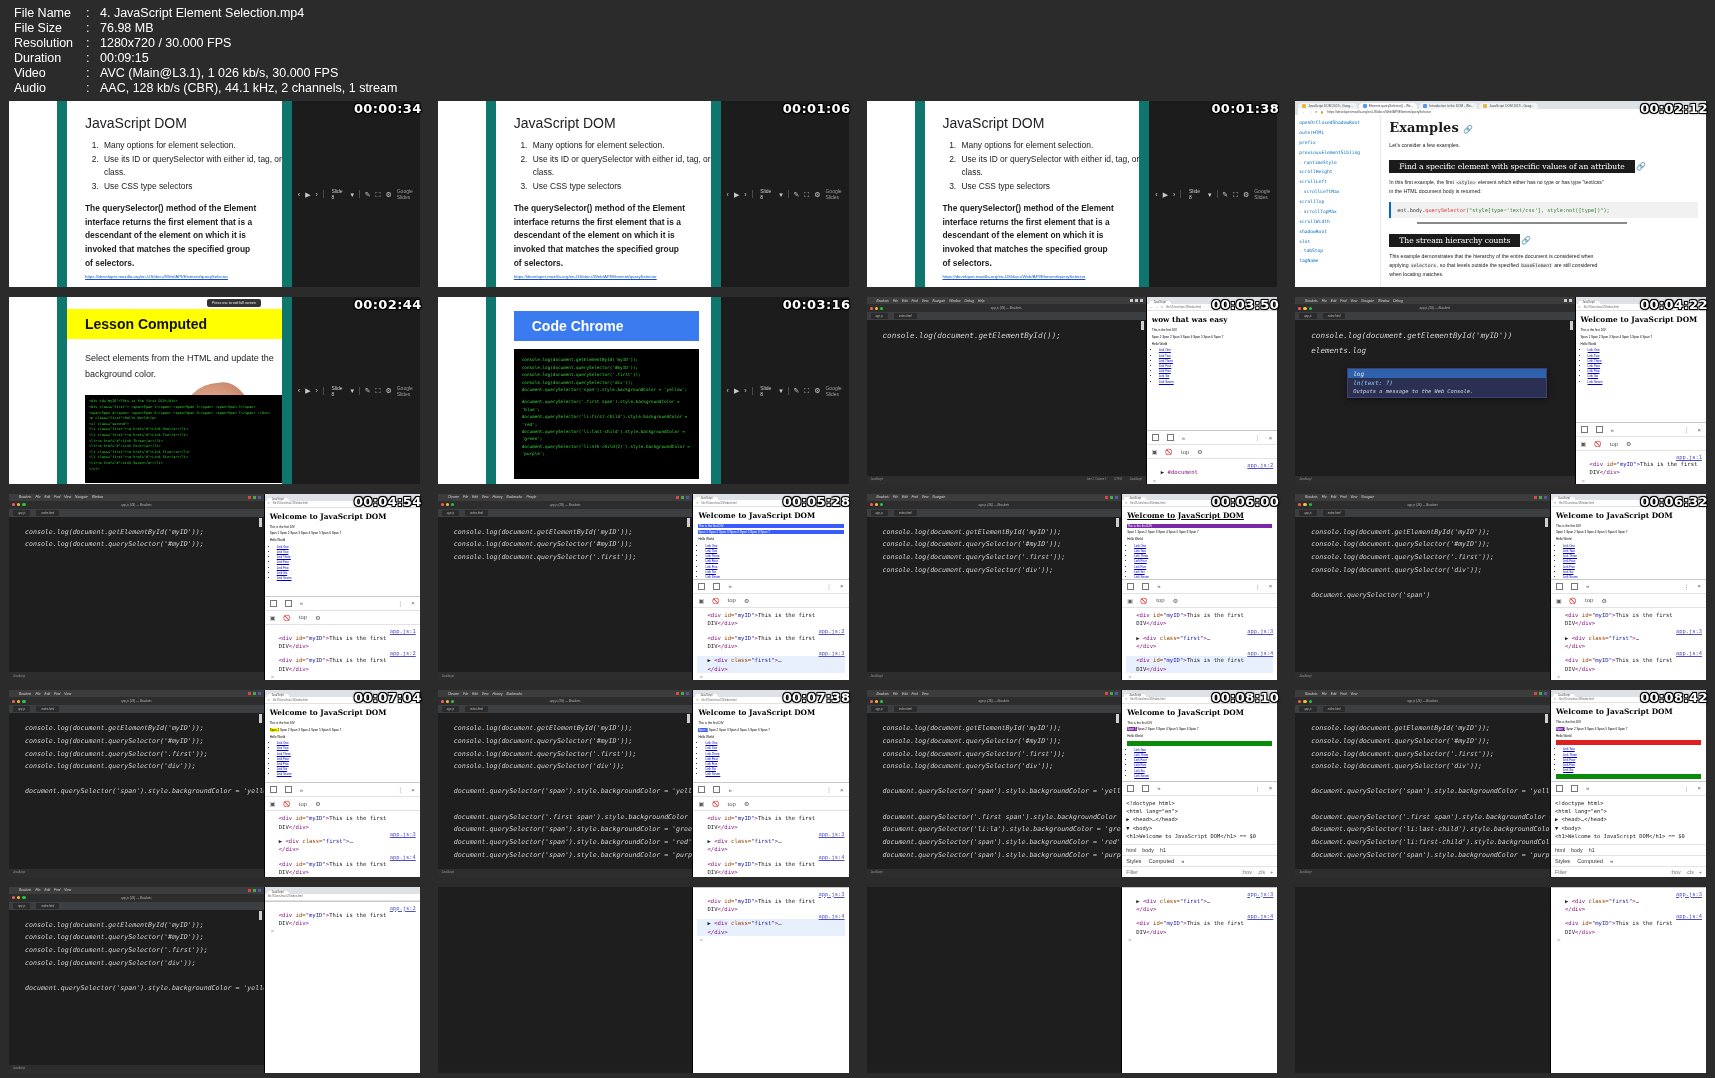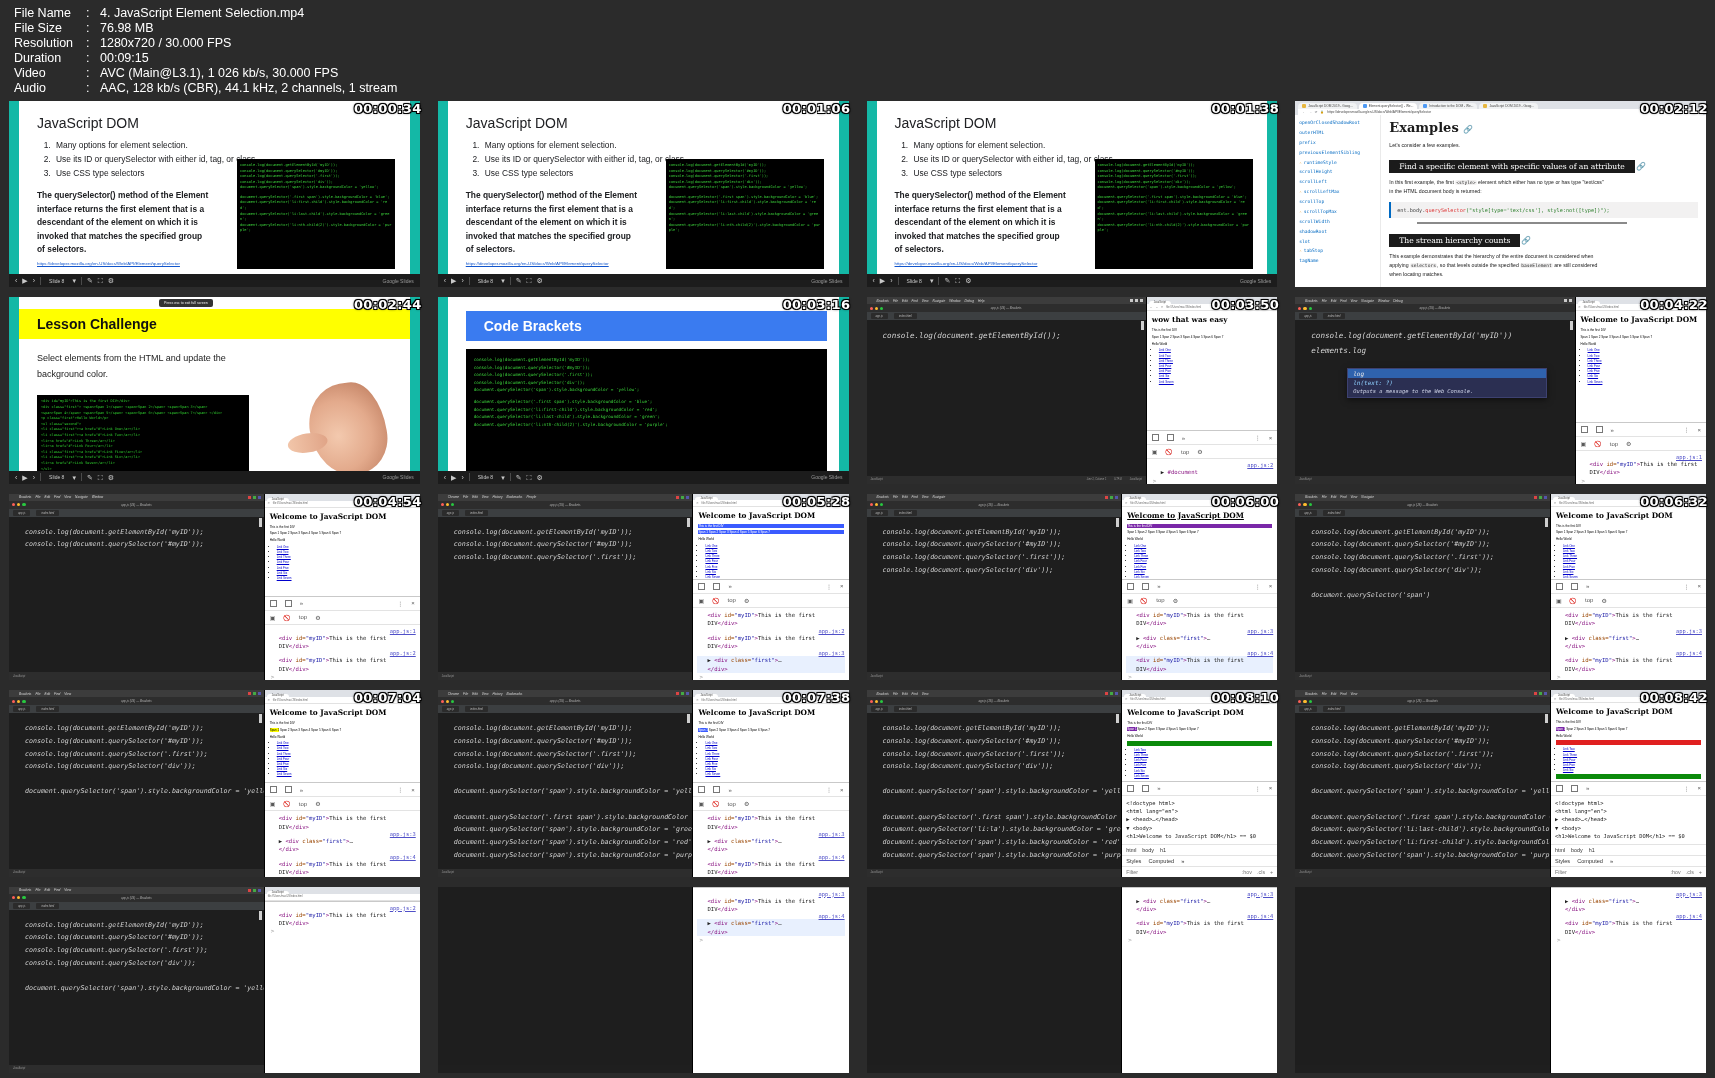--- a/index.html
+++ b/index.html
@@ -61,22 +61,22 @@
     text-shadow:
       -1px -1px 0 #000, 1px -1px 0 #000,
       -1px 1px 0 #000, 1px 1px 0 #000,
       0 0 3px #000;
     white-space: nowrap;
   }
 
   
   .slide-frame {
     position: absolute; inset: 0;
-    background: #14b8a6;
-    display: flex; flex-direction: column;
+    background: #0f766e;
+    display: flex;  margin-left: 48px;
   }
   .slide-stage {
     flex: 1 1 auto;
     background: #ffffff;
     margin: 0 10px 0 10px;
     position: relative;
     overflow: hidden;
   }
   .slide-bar {
     flex: 0 0 13px;
@@ -614,21 +614,21 @@
       </div>
     </div>
     <div class="ts">00:02:12</div>
   </div>
 
   <div class="tile">
     <div class="tile-inner">
       <div class="slide-frame">
         <div class="slide-stage">
           <div class="lc-esc">Press  esc  to exit full screen</div>
-          <div class="lc-banner">Lesson Challenge</div>
+          <div class="lc-banner">Lesson Computed</div>
           <div class="lc-text">Select elements from the HTML and update the background color.</div>
           <div class="lc-hand"></div>
           <div class="lc-code">
             <div>&lt;div id="myID"&gt;This is the first DIV&lt;/div&gt;</div>
             <div>&lt;div class="first"&gt; &lt;span&gt;Span 1&lt;/span&gt; &lt;span&gt;Span 2&lt;/span&gt; &lt;span&gt;Span 3&lt;/span&gt;</div>
             <div>&lt;span&gt;Span 4&lt;/span&gt; &lt;span&gt;Span 5&lt;/span&gt; &lt;span&gt;Span 6&lt;/span&gt; &lt;span&gt;Span 7&lt;/span&gt; &lt;/div&gt;</div>
             <div>&lt;p class="first"&gt;Hello World&lt;/p&gt;</div>
             <div>&lt;ul class="second"&gt;</div>
             <div>  &lt;li class="first"&gt;&lt;a href="#"&gt;Link One&lt;/a&gt;&lt;/li&gt;</div>
             <div>  &lt;li class="first"&gt;&lt;a href="#"&gt;Link Two&lt;/a&gt;&lt;/li&gt;</div>
@@ -655,21 +655,21 @@
         </div>
       </div>
     </div>
     <div class="ts">00:02:44</div>
   </div>
 
   <div class="tile">
     <div class="tile-inner">
       <div class="slide-frame">
         <div class="slide-stage">
-          <div class="cs-banner">Code Brackets</div>
+          <div class="cs-banner">Code Chrome</div>
           <div class="cs-code">
             <div>console.log(document.getElementById('myID'));</div>
             <div>console.log(document.querySelector('#myID'));</div>
             <div>console.log(document.querySelector('.first'));</div>
             <div>console.log(document.querySelector('div'));</div>
             <div>document.querySelector('span').style.backgroundColor = 'yellow';</div>
             <div class="blank"></div>
             <div>document.querySelector('.first span').style.backgroundColor = 'blue';</div>
             <div>document.querySelector('li:first-child').style.backgroundColor = 'red';</div>
             <div>document.querySelector('li:last-child').style.backgroundColor = 'green';</div>

